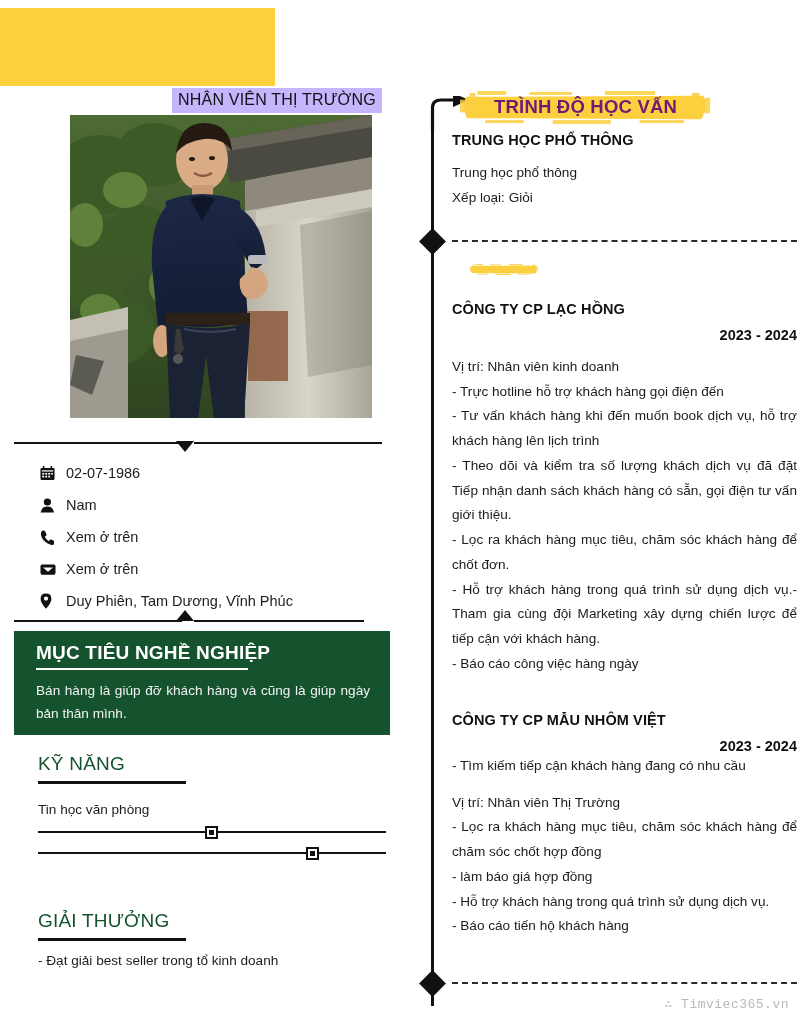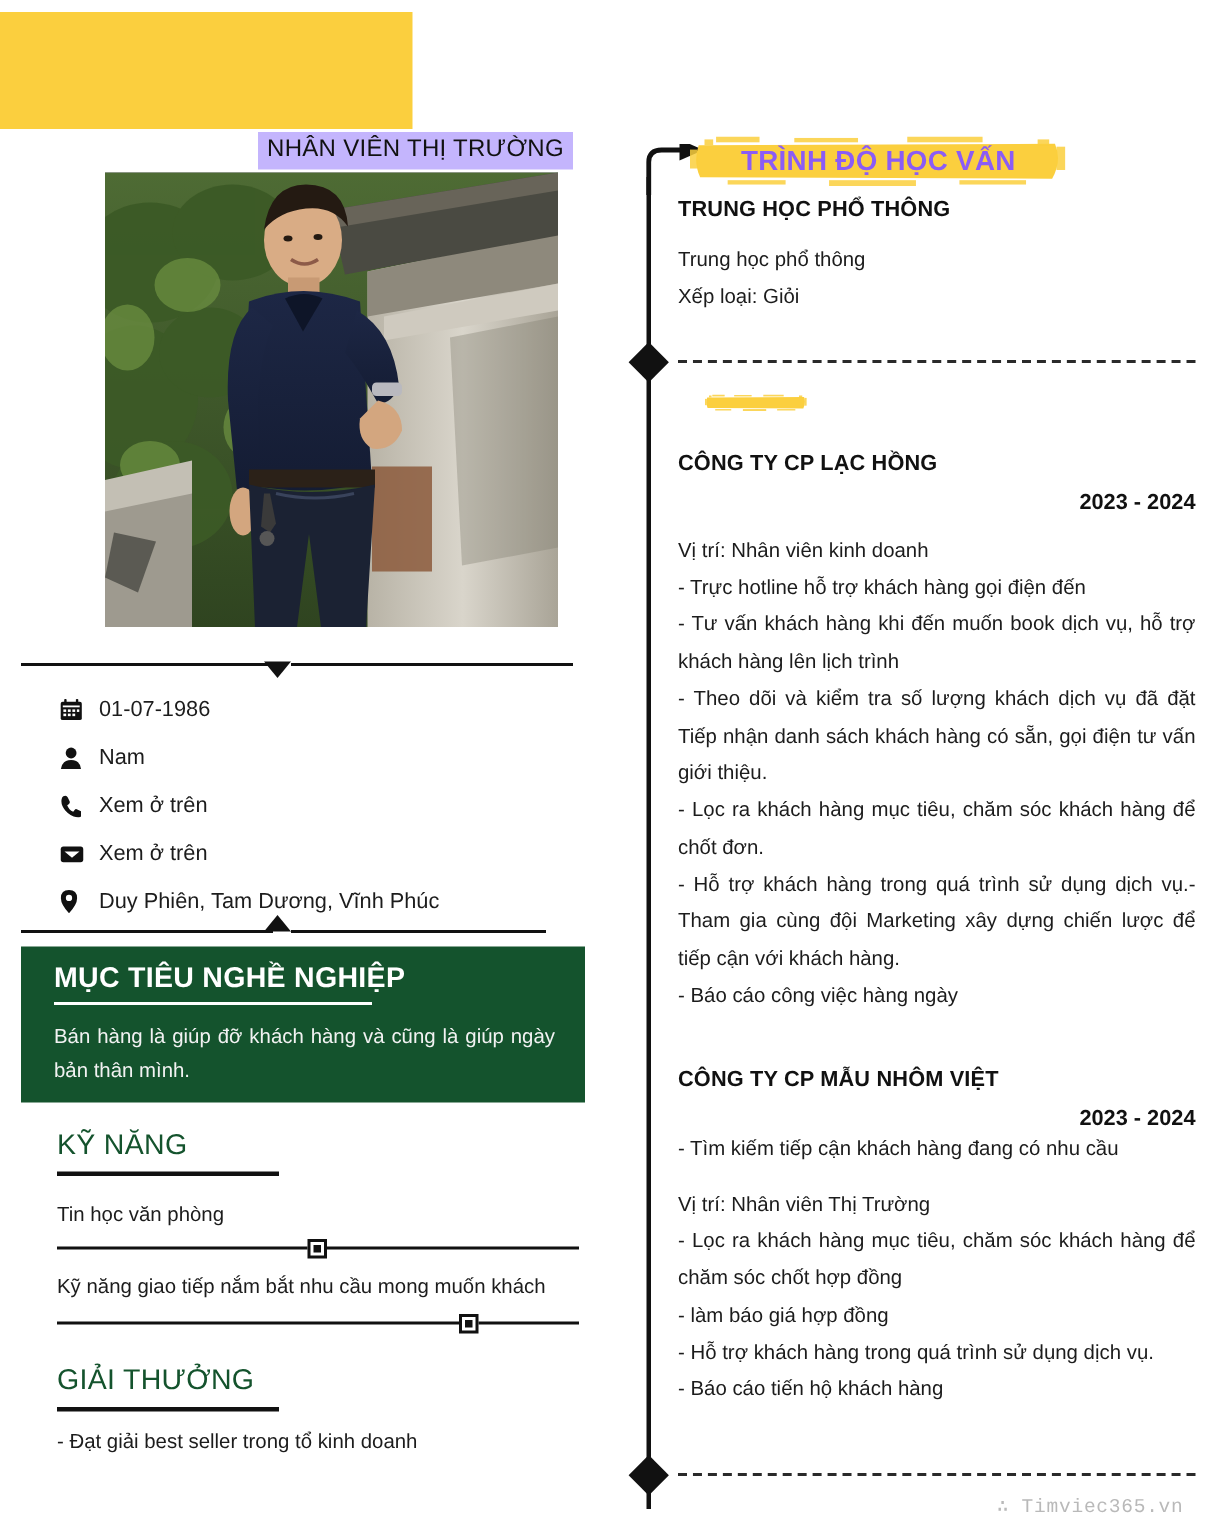--- a/index.html
+++ b/index.html
@@ -104,21 +104,21 @@
   .diamond {
     position: absolute; width: 19px; height: 19px; background: #111;
     transform: rotate(45deg); left: 19px;
   }
 
   
   .rcol { position: absolute; left: 452px; top: 0; width: 345px; }
   .banner {
     position: relative; display: inline-block;
     padding: 5px 20px 6px 20px;
-    font-size: 18.5px; font-weight: 700; color: #8b5cf6; letter-spacing: .2px;
+    font-size: 18.5px; font-weight: 700; color: #701a75; letter-spacing: .2px;
     white-space: nowrap;
   }
   .banner .brush {
     position: absolute; left: -14px; right: -14px; top: 0; bottom: 0;
     z-index: 0;
   }
   .banner .brush svg { width: 100%; height: 100%; display:block; }
   .banner span.lbl { position: relative; z-index: 1; }
 
   .sub-title {
@@ -244,21 +244,21 @@
             <rect x="8.8" y="7.4" width="2" height="1.8"></rect>
               <rect x="12" y="7.4" width="1.7" height="1.8"></rect>
             <rect x="2.4" y="10.4" width="2" height="1.8"></rect>
               <rect x="5.6" y="10.4" width="2" height="1.8"></rect>
             <rect x="8.8" y="10.4" width="2" height="1.8"></rect>
           </g>
           <rect x="3" y="0" width="1.7" height="3" rx="0.6"></rect>
             <rect x="11.3" y="0" width="1.7" height="3" rx="0.6"></rect>
         </svg>
       </span>
-      <span class="ctxt">01-07-1986</span>
+      <span class="ctxt">02-07-1986</span>
     </div>
     <div class="crow">
       <span class="ico">
         <svg width="14" height="15" viewBox="0 0 14 15" fill="#111">
           <circle cx="7.4" cy="4" r="3.6"></circle>
           <path d="M0.6 14.6 q1 -6 6.8 -6 q5.8 0 6.6 6 z"></path>
         </svg>
       </span>
       <span class="ctxt">Nam</span>
     </div>
@@ -308,21 +308,20 @@
       <div class="skill-name">Tin học văn phòng</div>
       <div class="slider">
         <div class="bar"></div>
         <div class="knob" style="left:48%;">
             <i></i>
           </div>
       </div>
     </div>
 
     <div style="margin-top:6px;">
-      <div class="skill-name">Kỹ năng giao tiếp nắm bắt nhu cầu mong muốn khách</div>
       <div class="slider" style="margin-top:5px;">
         <div class="bar"></div>
         <div class="knob" style="left:77%;">
             <i></i>
           </div>
       </div>
     </div>
   </div>
 
   <div class="sect" style="top:910px;">

